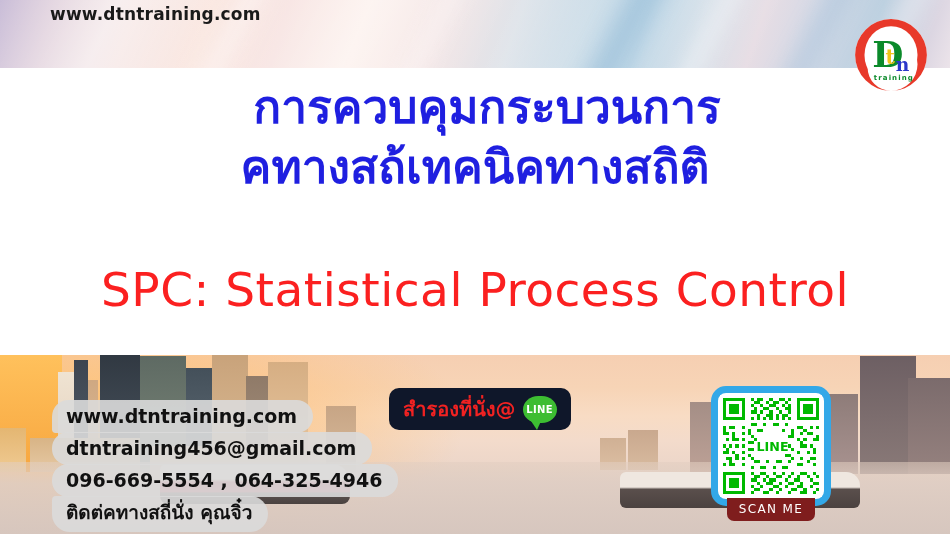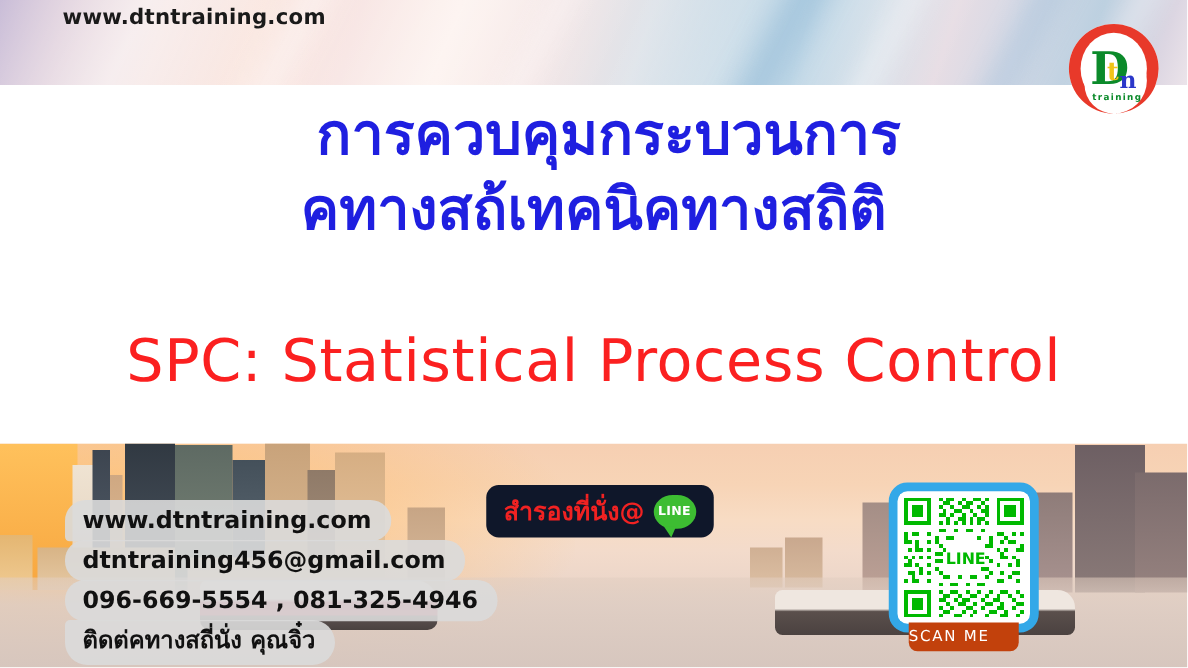--- a/index.html
+++ b/index.html
@@ -237,26 +237,26 @@
   }
   .qr-canvas {
     width: 102px; height: 102px;
     display: block;
   }
   .scan-me {
     position: absolute;
     left: 16px; top: 112px;
     width: 88px;
     height: 23px;
-    background: #c2410c;
+    background: #7f1d1d;
     border-radius: 0 0 7px 7px;
     color: #ffffff;
     font-size: 12px;
     letter-spacing: 1.4px;
-    text-align: left;
+    text-align: center;
     line-height: 23px;
     font-family: "DejaVu Sans", "Liberation Sans", sans-serif;
   }
 </style>
 </head>
 <body>
 
 <div id="poster">
 
   <div class="top-banner">
@@ -320,21 +320,21 @@
 
     <div class="water"></div>
 
     <div style="position:absolute;left:160px;bottom:30px;width:190px;height:40px;border-radius:6px 18px 8px 8px;background:linear-gradient(180deg,#efe6dd 0%,#efe6dd 38%,#b63a52 45%,#c04a5e 70%,#5c5150 72%,#4a4240 100%);"></div>
     <div style="position:absolute;left:620px;bottom:26px;width:240px;height:36px;border-radius:6px 14px 6px 6px;background:linear-gradient(180deg,#efe7e0 0%,#efe7e0 42%,#5a4f4c 48%,#4b4240 100%);"></div>
   </div>
 
   <div class="contact-block">
     <div class="contact-line l1">www.dtntraining.com</div>
     <div class="contact-line l2">dtntraining456@gmail.com</div>
-    <div class="contact-line l3">096-669-5554 , 081-325-4946</div>
+    <div class="contact-line l3">096-669-5554 , 064-325-4946</div>
     <div class="contact-line l4">ติดต่คทางสถี่นั่ง คุณจิ๋ว</div>
   </div>
 
   <div class="line-banner">
     <span class="line-banner-text">สำรองที่นั่ง@</span>
     <span class="line-bubble">
       <span>LINE</span>
     </span>
   </div>
 

